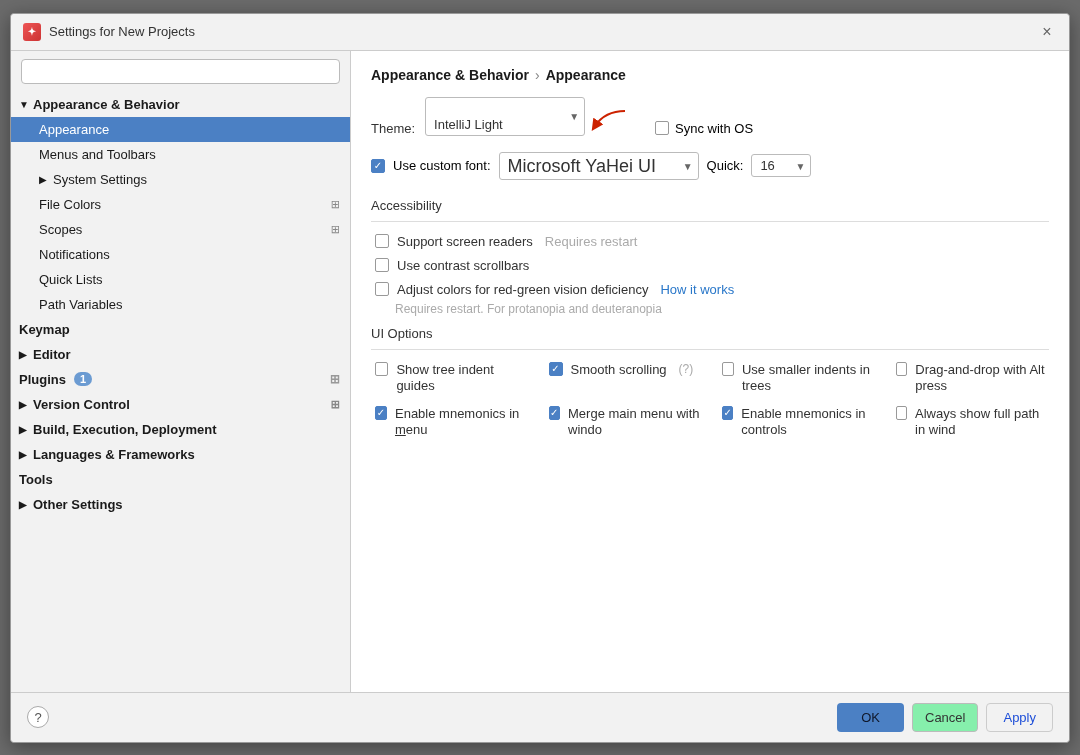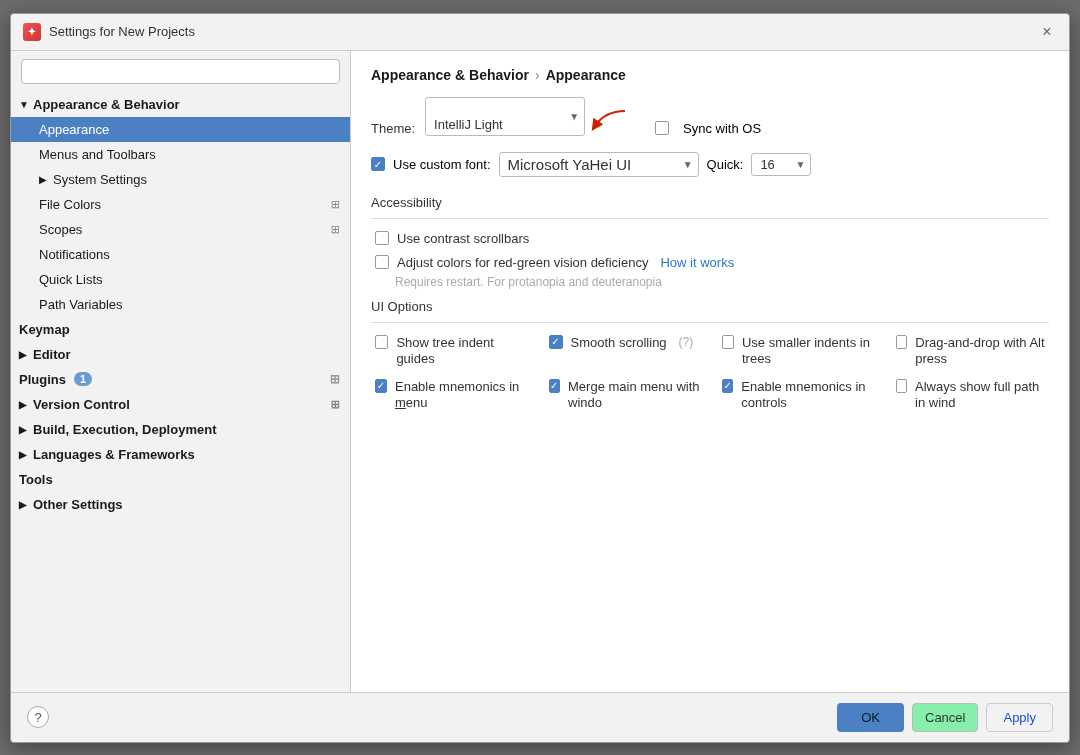--- a/index.html
+++ b/index.html
@@ -180,21 +180,21 @@
       right: 6px; top: 50%;
       transform: translateY(-50%);
       pointer-events: none;
       font-size: 10px;
       color: #666;
     }
 
     .sync-row {
       display: flex;
       align-items: center;
-      gap: 14px;
+      gap: 6px;
       margin-left: 10px;
     }
 
     .checkbox-unchecked {
       width: 14px; height: 14px;
       border: 1px solid #999;
       background: white;
       border-radius: 2px;
       display: inline-block;
       cursor: pointer;
@@ -219,21 +219,21 @@
       align-items: center;
       gap: 8px;
       margin-bottom: 18px;
     }
 
     .font-select {
       padding: 3px 24px 3px 8px;
       border: 1px solid #bbb;
       border-radius: 3px;
       background: white;
-      font-size: 15px;
+      font-size: 18px;
       appearance: none;
       cursor: pointer;
       min-width: 200px;
       color: #333;
     }
 
     .size-select {
       padding: 3px 24px 3px 8px;
       border: 1px solid #bbb;
       border-radius: 3px;
@@ -490,20 +490,25 @@
             <option>18</option>
           </select>
           <span class="dropdown-arrow">▼</span>
         </div>
       </div>
 
       <div>
         <div class="section-label">Accessibility</div>
         <hr class="divider-line">
 
+        <div class="option-row">
+          <div class="checkbox-unchecked"></div>
+          <span class="option-label">Support screen readers</span>
+          <span class="option-note">Requires restart</span>
+        </div>
 
         <div class="option-row">
           <div class="checkbox-unchecked"></div>
           <span class="option-label">Use contrast scrollbars</span>
         </div>
 
         <div class="option-row">
           <div class="checkbox-unchecked"></div>
           <span class="option-label">Adjust colors for red-green vision deficiency</span>
           <span class="option-link">How it works</span>

